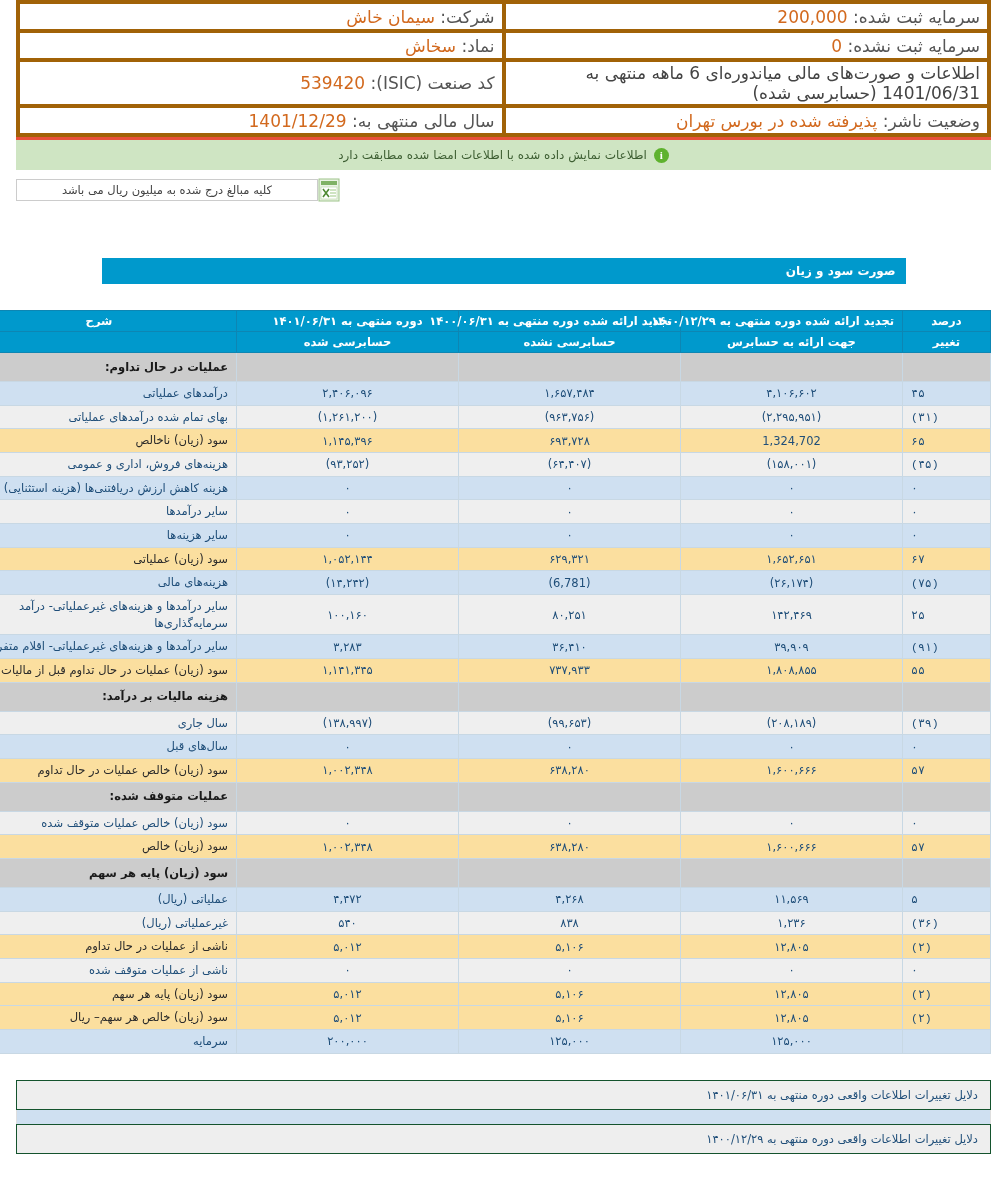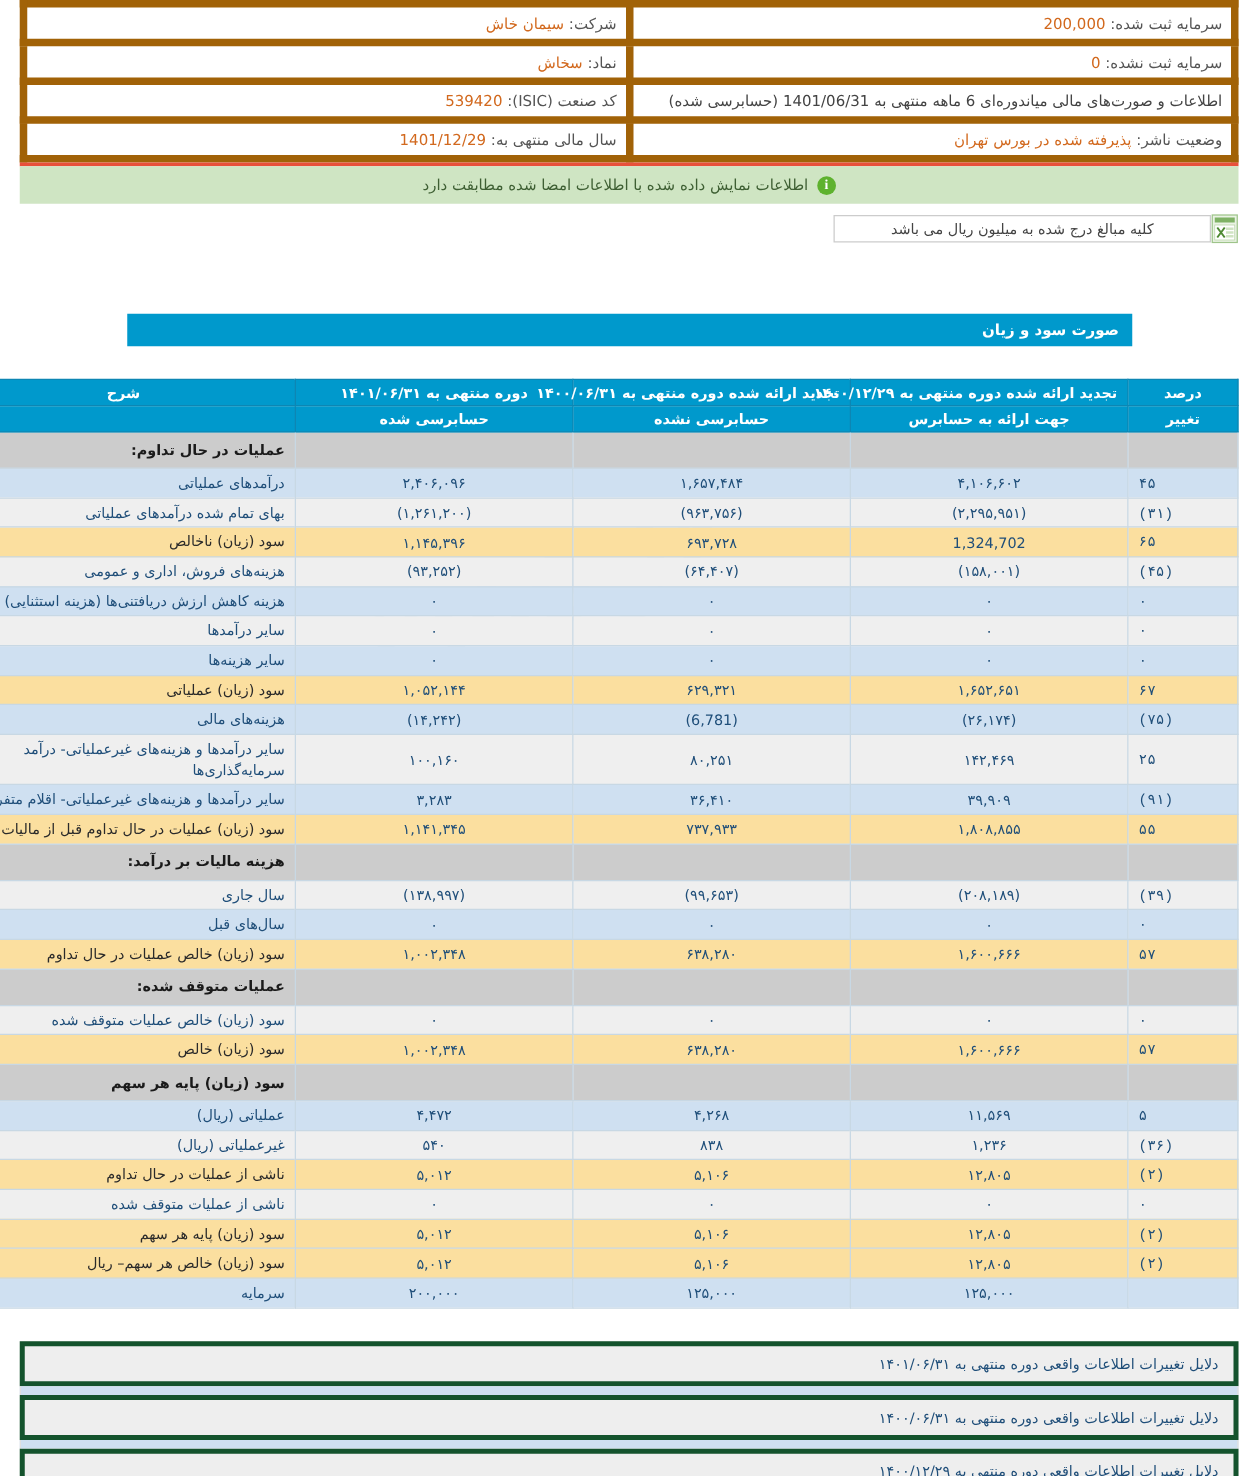--- a/index.html
+++ b/index.html
@@ -38,25 +38,25 @@
   }
 
   
   .top-block {
     width: 975px;
     margin: 0 auto;
     border-collapse: collapse;
     table-layout: fixed;
   }
   .top-block td {
-    border: 6px solid #a16207;
+    border: 4px solid #a16207;
     height: 23px;
     padding: 1px 7px;
     vertical-align: middle;
-    font-size: 12px;
+    font-size: 17px;
     color: #444444;
     background: #ffffff;
   }
   .top-block td.right-cell { text-align: right; }
   .lbl { color: #555555; }
   .val-orange { color: #d2691e; }
 
   .redline {
     width: 975px;
     margin: 0 auto;
@@ -88,21 +88,21 @@
     flex: 0 0 auto;
     font-family: "Liberation Serif", serif;
   }
 
   .units-row {
     width: 975px;
     margin: 8px auto 0;
     display: flex;
     flex-direction: row-reverse;
     align-items: center;
-    justify-content: flex-end;
+    justify-content: flex-start;
   }
   .units-box {
     border: 1px solid #cccccc;
     background: #ffffff;
     padding: 3px 10px;
     font-size: 11.5px;
     color: #444444;
     text-align: center;
     min-width: 280px;
   }
@@ -183,21 +183,21 @@
   }
   tr.r-blue  td { background: #cfe0f1; }
   tr.r-grey  td { background: #efefef; }
   tr.r-gold  td { background: #fbdf9f; }
   tr.r-gold  td.desc { color: #2a2a2a; }
   tr.r-group td.desc { color: #1a1a1a; }
 
   
   .footer-wrap { width: 975px; margin: 26px auto 20px; }
   .footer-item {
-    border: 4px solid #14532d;
+    border: 1px solid #14532d;
     background: #eeeeee;
     padding: 7px 12px;
     text-align: right;
     color: #1f4e79;
     font-size: 11.5px;
   }
   .footer-gap {
     height: 7px;
     background: #cfe0f1;
     border-left: 1px solid #dfdfdf;
@@ -503,17 +503,16 @@
           <td class="num">۲۰۰,۰۰۰</td>
           <td class="desc">سرمایه</td>
         </tr>
       </tbody>
   </table>
 </div>
 
 <div class="footer-wrap">
   <div class="footer-item">دلایل تغییرات اطلاعات واقعی دوره منتهی به ۱۴۰۱/۰۶/۳۱</div>
   <div class="footer-gap"></div>
-  <div class="footer-item">دلایل تغییرات اطلاعات واقعی دوره منتهی به ۱۴۰۰/۰۶/۳۱</div>
   <div class="footer-gap"></div>
   <div class="footer-item">دلایل تغییرات اطلاعات واقعی دوره منتهی به ۱۴۰۰/۱۲/۲۹</div>
 
 </div>
 
 </body></html>

